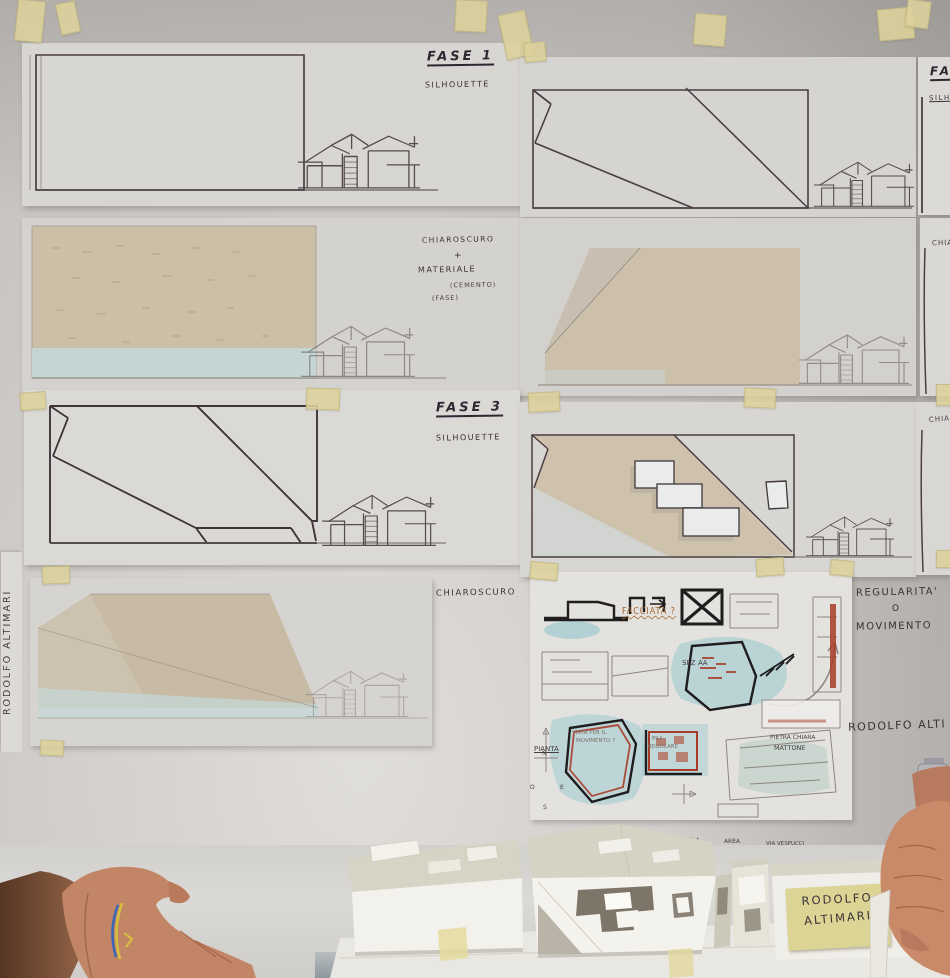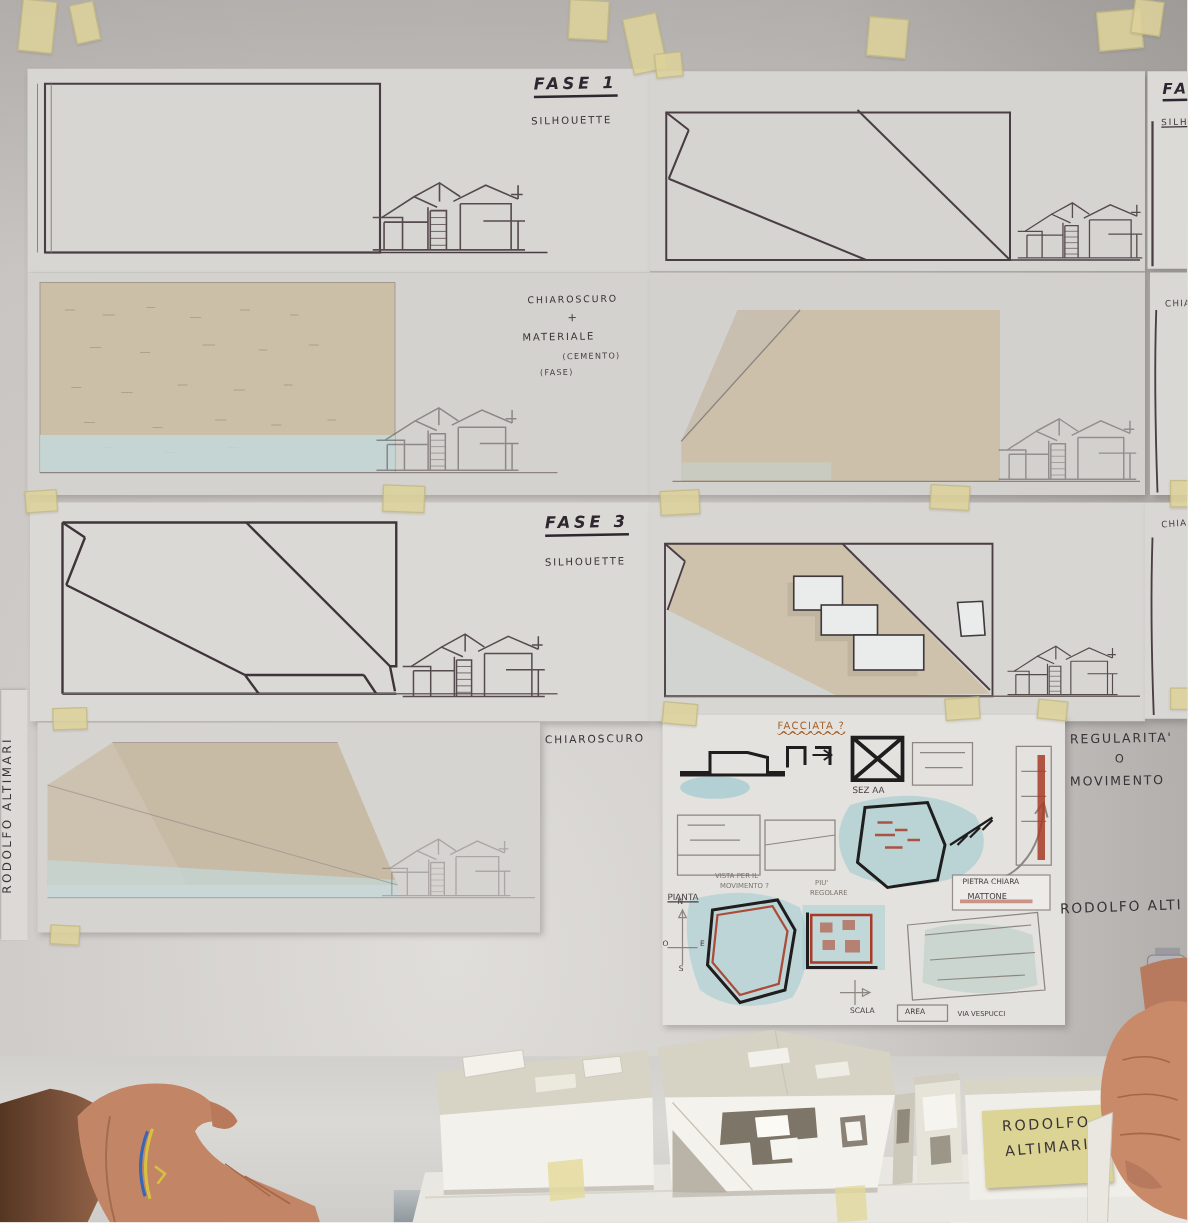--- a/index.html
+++ b/index.html
@@ -16,21 +16,21 @@
   .fase{font-size:13px;font-weight:700;font-style:italic;letter-spacing:3px;
     border-bottom:2px solid #2e2630;padding-bottom:1px;transform:rotate(-1deg);color:#2e2630;}
   .hw{letter-spacing:1.5px;color:#3a3236;transform:rotate(-1deg);}
   .hw-sm{letter-spacing:1px;color:#463e42;transform:rotate(-1deg);}
   .vertical-author{position:absolute;left:1px;top:552px;height:200px;width:21px;
     writing-mode:vertical-rl;transform:rotate(180deg);font-size:9.5px;letter-spacing:2px;
     color:#3a3438;background:#dcdad6;text-align:center;box-shadow:1px 1px 2px rgba(80,75,70,.25);}
   .note{position:absolute;background:#dcd494;box-shadow:1px 2px 3px rgba(90,80,50,.4);
     text-align:center;color:#3a3336;}
   svg{display:block;}
-  .sk{position:absolute;color:#453d41;}
+  .sk{position:absolute;color:#453d41;margin-top:31px;}
 </style>
 </head>
 <body>
 
 <div id="stage">
 
   <svg width="0" height="0" style="position:absolute">
     <defs>
       <symbol id="houses" viewBox="0 0 132 72">
         <g fill="none" stroke="#564b4e" stroke-width="1.4">
@@ -43,21 +43,21 @@
           <path d="M50,42 H64 M50,48 H64 M50,54 H64 M50,60 H64 M50,66 H64" stroke-width="0.7"></path>
           <path d="M70,28 L98,14 L126,26"></path>
           <path d="M76,30 H120 V70 M76,30 V70"></path>
           <path d="M96,45 H132 M126,45 V70"></path>
           <path d="M120,22 H130 M126,14 V26"></path>
         </g>
       </symbol>
     </defs>
   </svg>
 
-  <div class="sheet" style="left:22px;top:55px;width:498px;height:163px;background:#d8d6d3;">
+  <div class="sheet" style="left:22px;top:43px;width:498px;height:163px;background:#d8d6d3;">
     <svg width="498" height="163" viewBox="0 0 498 163">
       <g fill="none" stroke="#4a3e44" stroke-width="1.7">
         <path d="M14,12 H282 V147 H14 Z"></path>
         <path d="M14,147 H416" stroke-width="1.2"></path>
       </g>
       <path d="M8,12 V147 M19,12 V147" stroke="#8d847f" stroke-width="0.8" fill="none"></path>
       <use href="#houses" x="276" y="80" width="122" height="67"></use>
     </svg>
     <div class="lbl fase" style="left:405px;top:6px;">FASE 1</div>
     <div class="lbl hw" style="left:403px;top:38px;font-size:8px;">SILHOUETTE</div>
@@ -114,21 +114,21 @@
     </svg>
   </div>
 
   <div class="sheet" style="left:920px;top:218px;width:30px;height:178px;background:#dad8d5;">
     <svg width="30" height="178" viewBox="0 0 30 178">
       <path d="M5,30 Q3,90 6,176" stroke="#4a3e44" stroke-width="1.5" fill="none"></path>
     </svg>
     <div class="lbl hw-sm" style="left:12px;top:22px;font-size:7px;">CHIA</div>
   </div>
 
-  <div class="sheet" style="left:24px;top:402px;width:496px;height:175px;background:#dbd9d6;">
+  <div class="sheet" style="left:24px;top:390px;width:496px;height:175px;background:#dbd9d6;">
     <svg width="496" height="175" viewBox="0 0 496 175">
       <g fill="none" stroke="#3f343a" stroke-width="1.9">
         <path d="M26,16 H293 V131 L288,131"></path>
         <path d="M26,16 V153"></path>
         <path d="M26,16 L44,28 M44,28 L29,66"></path>
         <path d="M173,16 L288,131 L292,151"></path>
         <path d="M29,66 L172,138"></path>
         <path d="M172,138 H267 M267,138 L277,153 M172,138 L183,153"></path>
         <path d="M26,153 H293"></path>
       </g>

